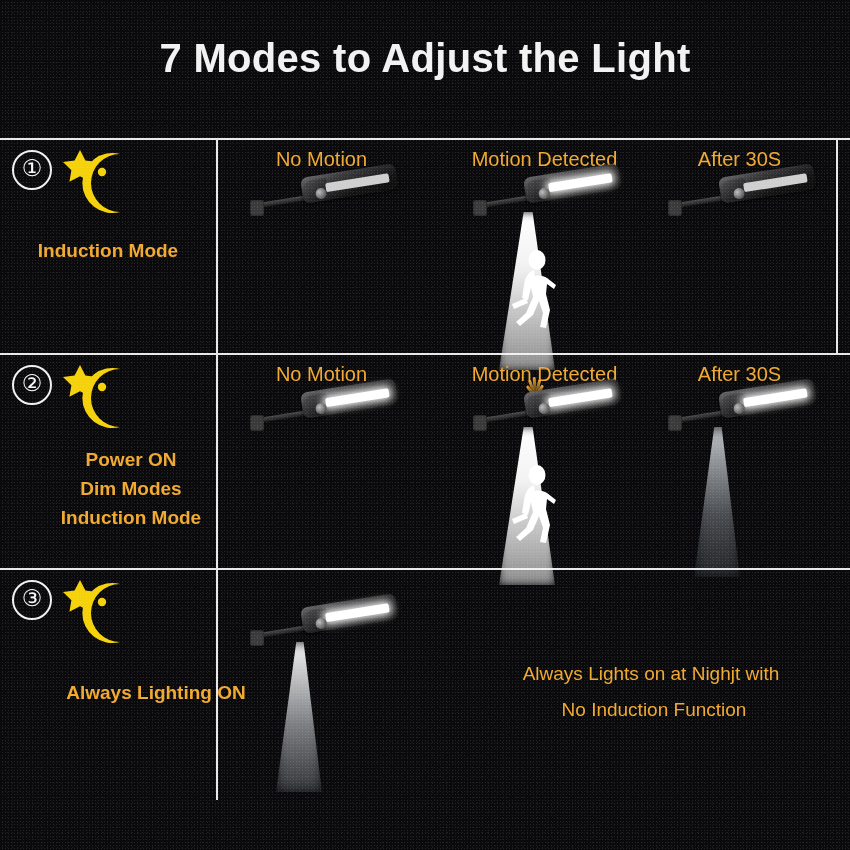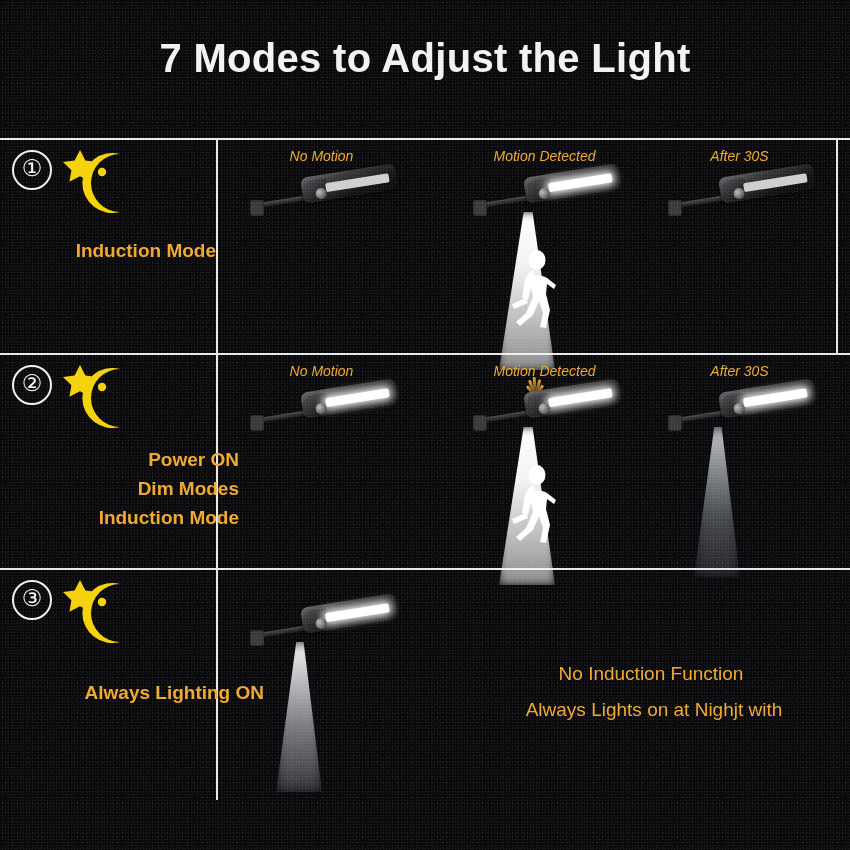--- a/index.html
+++ b/index.html
@@ -43,34 +43,34 @@
 
   
   .label-cell{position:absolute;left:0;top:0;width:216px;height:100%;}
   .badge{
     position:absolute;left:12px;top:12px;width:36px;height:36px;border-radius:50%;
     border:2px solid #f0f0f0;color:#f7f7f7;
     font-size:23px;line-height:34px;text-align:center;font-family:"Liberation Serif",serif;
   }
   .moon{position:absolute;left:58px;top:6px;width:90px;height:80px;}
   .mode-text{
-    position:absolute;left:0;width:216px;text-align:right;
+    position:absolute;left:0;width:216px;text-align:center;
     color:#f0a830;font-size:19px;font-weight:bold;line-height:29px;
   }
   .r1 .mode-text{top:98px;}
   .r2 .mode-text{top:92px;padding-left:23px;}
   .r3 .mode-text{top:110px;margin-left:48px;}
 
   
   .cells{position:absolute;left:216px;top:0;width:634px;height:100%;}
   .cell{position:absolute;top:0;width:211px;height:100%;}
   .cell.c1{left:0;} .cell.c2{left:223px;} .cell.c3{left:418px;}
   .cell-title{
     position:absolute;left:0;top:10px;width:211px;text-align:center;
-    color:#f0a830;font-size:14px;font-style:italic;
+    color:#f0a830;font-size:20px;
   }
 
   
   .lamp{position:absolute;left:36px;top:38px;width:150px;height:48px;}
   .lamp .arm{
     position:absolute;left:0;top:28px;width:72px;height:5px;
     background:linear-gradient(#4a4a4a,#1a1a1a);
     transform:rotate(-9deg);transform-origin:left center;border-radius:2px;
   }
   .lamp .bracket{
@@ -348,21 +348,21 @@
           <div class="head">
             <div class="shell"></div>
             <div class="nose"></div>
             <div class="panel"></div>
             <div class="sensor"></div>
           </div>
         </div>
       </div>
 
       <div class="r3-caption">
+        <div>Always Lights on at Nighjt with</div>
         <div>No Induction Function</div>
-        <div>Always Lights on at Nighjt with</div>
       </div>
     </div>
   </div>
 
 </div>
 
 <div class="noise"></div>
 
 </body></html>

